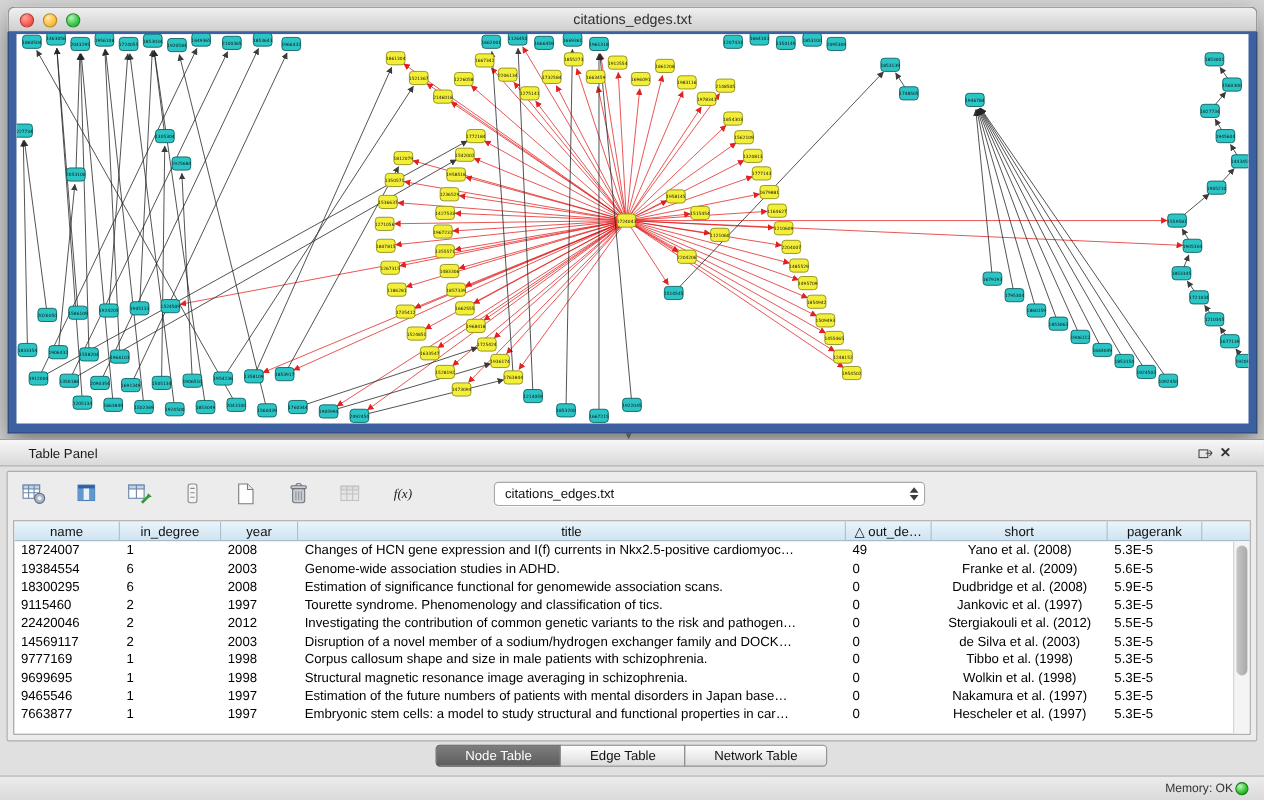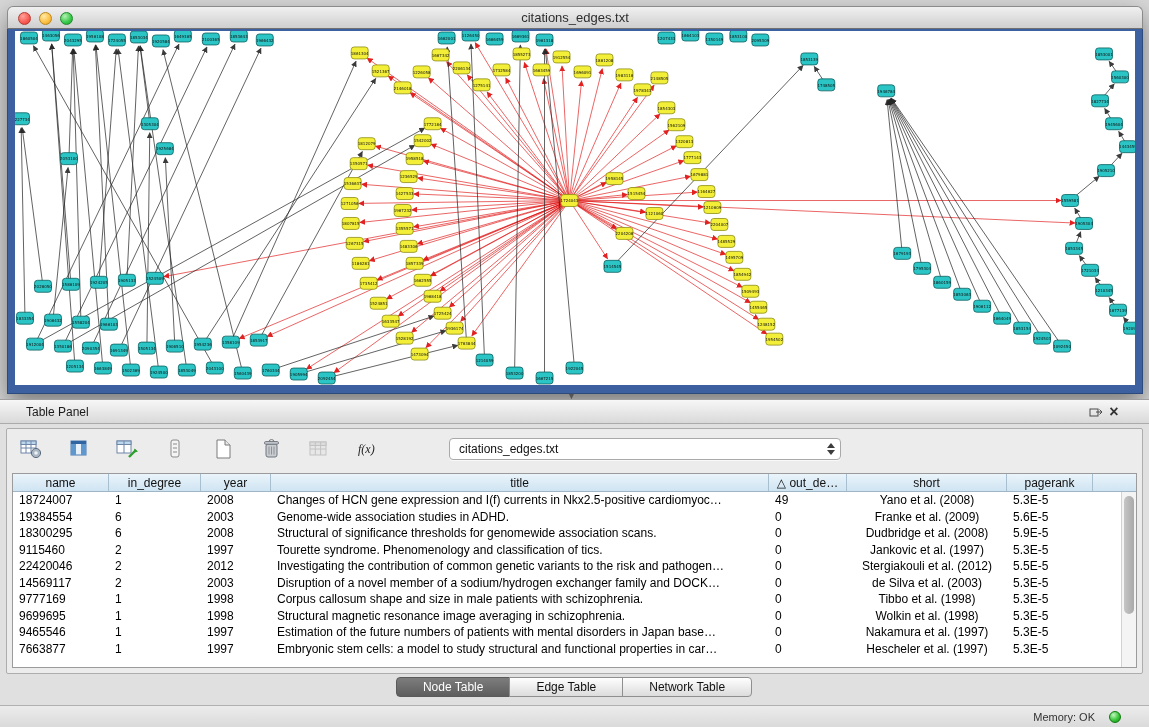--- a/index.html
+++ b/index.html
@@ -74,21 +74,21 @@
 
   .tabs{position:absolute;top:277px;left:0;right:0;display:flex;justify-content:center}
   .tab{height:20px;padding:0 26px;font-size:12px;display:flex;align-items:center;
     border:1px solid #8f8f8f;background:linear-gradient(#fefefe,#dcdcdc);color:#111;margin-left:-1px}
   .tab:first-child{border-radius:4px 0 0 4px}
   .tab:last-child{border-radius:0 4px 4px 0}
   .tab.active{background:linear-gradient(#7d7d7d,#5d5d5d);color:#fff;border-color:#5a5a5a}
 
   .status-bar{position:absolute;left:0;bottom:0;width:100%;height:22px;
     background:linear-gradient(#ececec,#dadada);border-top:1px solid #b1b1b1;
-    display:flex;align-items:center;justify-content:flex-end;padding-right:28px;gap:14px;
+    display:flex;align-items:center;justify-content:flex-end;padding-right:14px;gap:2px;
     font-size:11px;color:#333}
   .mem-dot{width:12px;height:12px;border-radius:50%;border:1px solid #0f7a0f;
     background:radial-gradient(circle at 35% 30%,#c2f7c0,#3ac53a 55%,#148a14)}
 </style>
 </head>
 <body>
 
 <div class="graph-window">
   <div class="titlebar">
     <div class="traffic">
@@ -946,21 +946,21 @@
             <div class="td c2">2003</div>
             <div class="td c3">Genome-wide association studies in ADHD.</div>
             <div class="td c4">0</div>
             <div class="td c5 center">Franke et al. (2009)</div>
             <div class="td c6">5.6E-5</div>
           </div>
           <div class="tr">
             <div class="td c0">18300295</div>
             <div class="td c1">6</div>
             <div class="td c2">2008</div>
-            <div class="td c3">Structural of significance thresholds for genomewide association scans.</div>
+            <div class="td c3">Estimation of significance functional for genomewide association scans.</div>
             <div class="td c4">0</div>
             <div class="td c5 center">Dudbridge et al. (2008)</div>
             <div class="td c6">5.9E-5</div>
           </div>
           <div class="tr">
             <div class="td c0">9115460</div>
             <div class="td c1">2</div>
             <div class="td c2">1997</div>
             <div class="td c3">Tourette syndrome. Phenomenology and classification of tics.</div>
             <div class="td c4">0</div>

